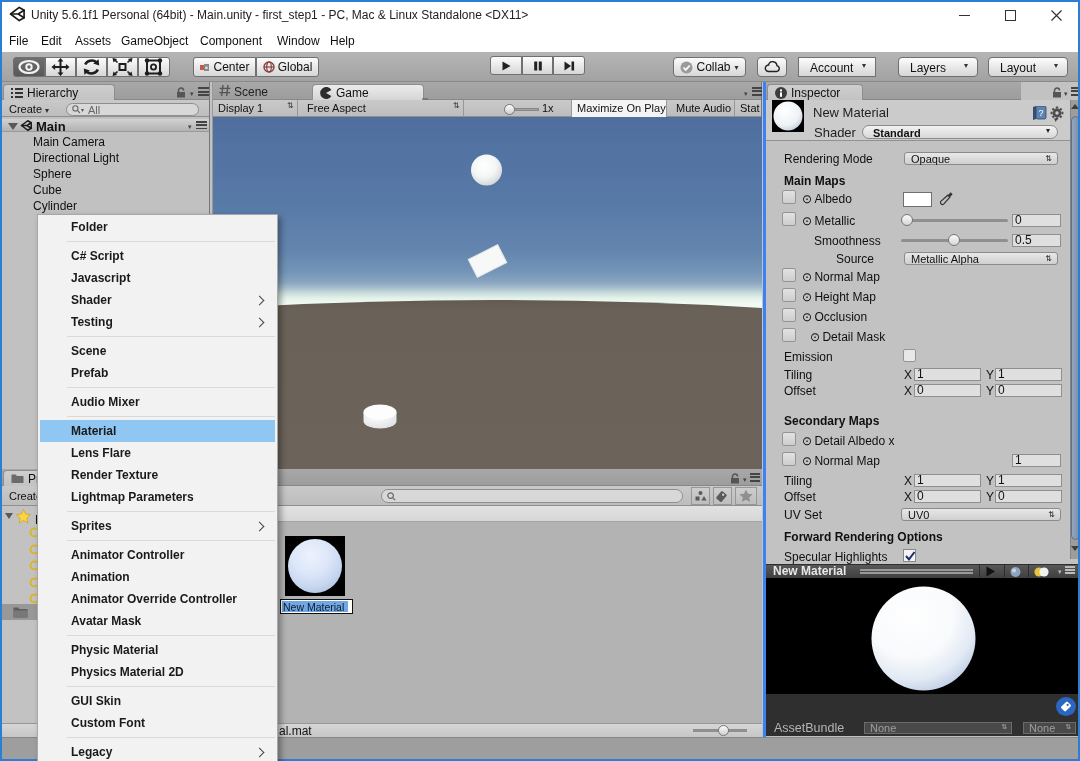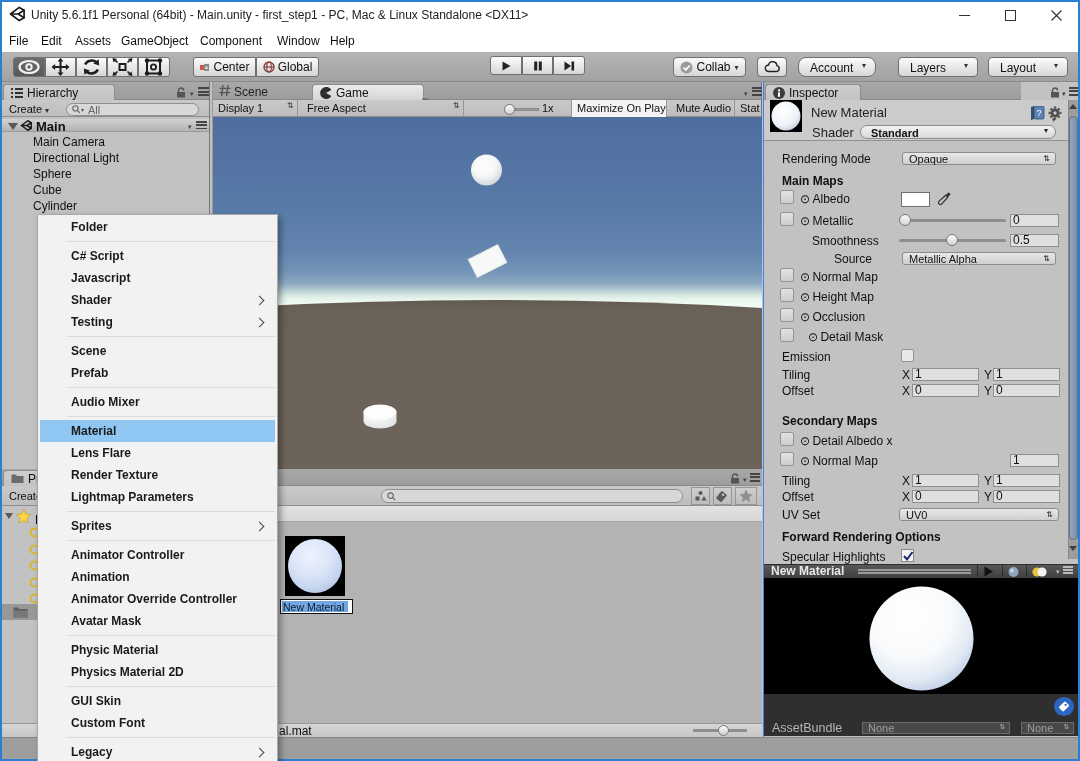--- a/index.html
+++ b/index.html
@@ -153,21 +153,21 @@
     <svg width="13" height="13" viewBox="0 0 13 13" style="margin-right:3px;">
         <circle cx="6.5" cy="6.5" r="6" fill="#9a9a9a"></circle>
         <path d="M3.5 6.5 l2.2 2.4 4 -4.4" fill="none" stroke="#fff" stroke-width="1.7"></path>
       </svg>
     Collab <span style="font-size:8px;margin-left:4px;color:#333;">▾</span></div>
   <div class="toolbtn" style="left:757px;width:30px;border-radius:4px;display:flex;align-items:center;justify-content:center;">
     <svg width="17" height="12" viewBox="0 0 17 12">
         <path d="M4.5 10.5 h8 a3 3 0 0 0 0.4 -5.9 a4.2 4.2 0 0 0 -8.3 -0.6 a2.9 2.9 0 0 0 -0.1 6.5 z" fill="none" stroke="#222" stroke-width="1.4"></path>
       </svg>
     </div>
-  <div class="toolbtn" style="left:798px;width:78px;border-radius:8px;font-size:12px;color:#111;">
+  <div class="toolbtn" style="left:798px;width:78px;border-radius:0;font-size:12px;color:#111;">
     <span style="position:absolute;left:11px;top:3px;">Account</span>
       <span style="position:absolute;right:9px;top:3px;font-size:8px;color:#333;">▾</span>
     </div>
   <div class="toolbtn" style="left:898px;width:80px;border-radius:4px;font-size:12px;color:#111;">
     <span style="position:absolute;left:11px;top:3px;">Layers</span>
       <span style="position:absolute;right:9px;top:3px;font-size:8px;color:#333;">▾</span>
     </div>
   <div class="toolbtn" style="left:988px;width:80px;border-radius:4px;font-size:12px;color:#111;">
     <span style="position:absolute;left:11px;top:3px;">Layout</span>
       <span style="position:absolute;right:9px;top:3px;font-size:8px;color:#333;">▾</span>
@@ -293,21 +293,21 @@
           <rect x="258" y="134" width="33" height="20" fill="none" stroke="#e4e6e6" stroke-width="1"></rect>
         </g>
       <g>
         <path d="M150.5 295 L150.5 304 A16.5 7.5 0 0 0 183.5 304 L183.5 295 Z" fill="url(#cylg)"></path>
         <ellipse cx="167" cy="295" rx="16.5" ry="7.5" fill="#fdfdfd"></ellipse>
       </g>
     </svg>
   </div>
 </div>
 
-<div class="abs" id="insp" style="left:763px;top:82px;width:258px;height:655px;background:#c2c2c2;border-left:1px solid #3b82f6;box-sizing:border-box;text-decoration:underline;">
+<div class="abs" id="insp" style="left:763px;top:82px;width:258px;height:655px;background:#c2c2c2;border-left:3px solid #3b82f6;box-sizing:border-box;text-decoration:underline;">
   <div class="tabrow"></div>
   <div class="tab" style="left:1px;width:80px;">
     <svg width="12" height="12" viewBox="0 0 12 12" style="margin-right:4px;">
         <circle cx="6" cy="6" r="6" fill="#3c3c3c"></circle>
         <rect x="5" y="2.4" width="2" height="2" fill="#fff"></rect>
         <rect x="5" y="5.4" width="2" height="4.4" fill="#fff"></rect>
       </svg>Inspector</div>
   <svg class="abs" style="left:286px;top:5px;" width="10" height="11" viewBox="0 0 10 11">
       <rect x="1" y="5" width="8" height="5.5" fill="#555"></rect>
       <path d="M2.5 5 v-1.5 a2.5 2.5 0 0 1 5 0" fill="none" stroke="#555" stroke-width="1.5"></path>

